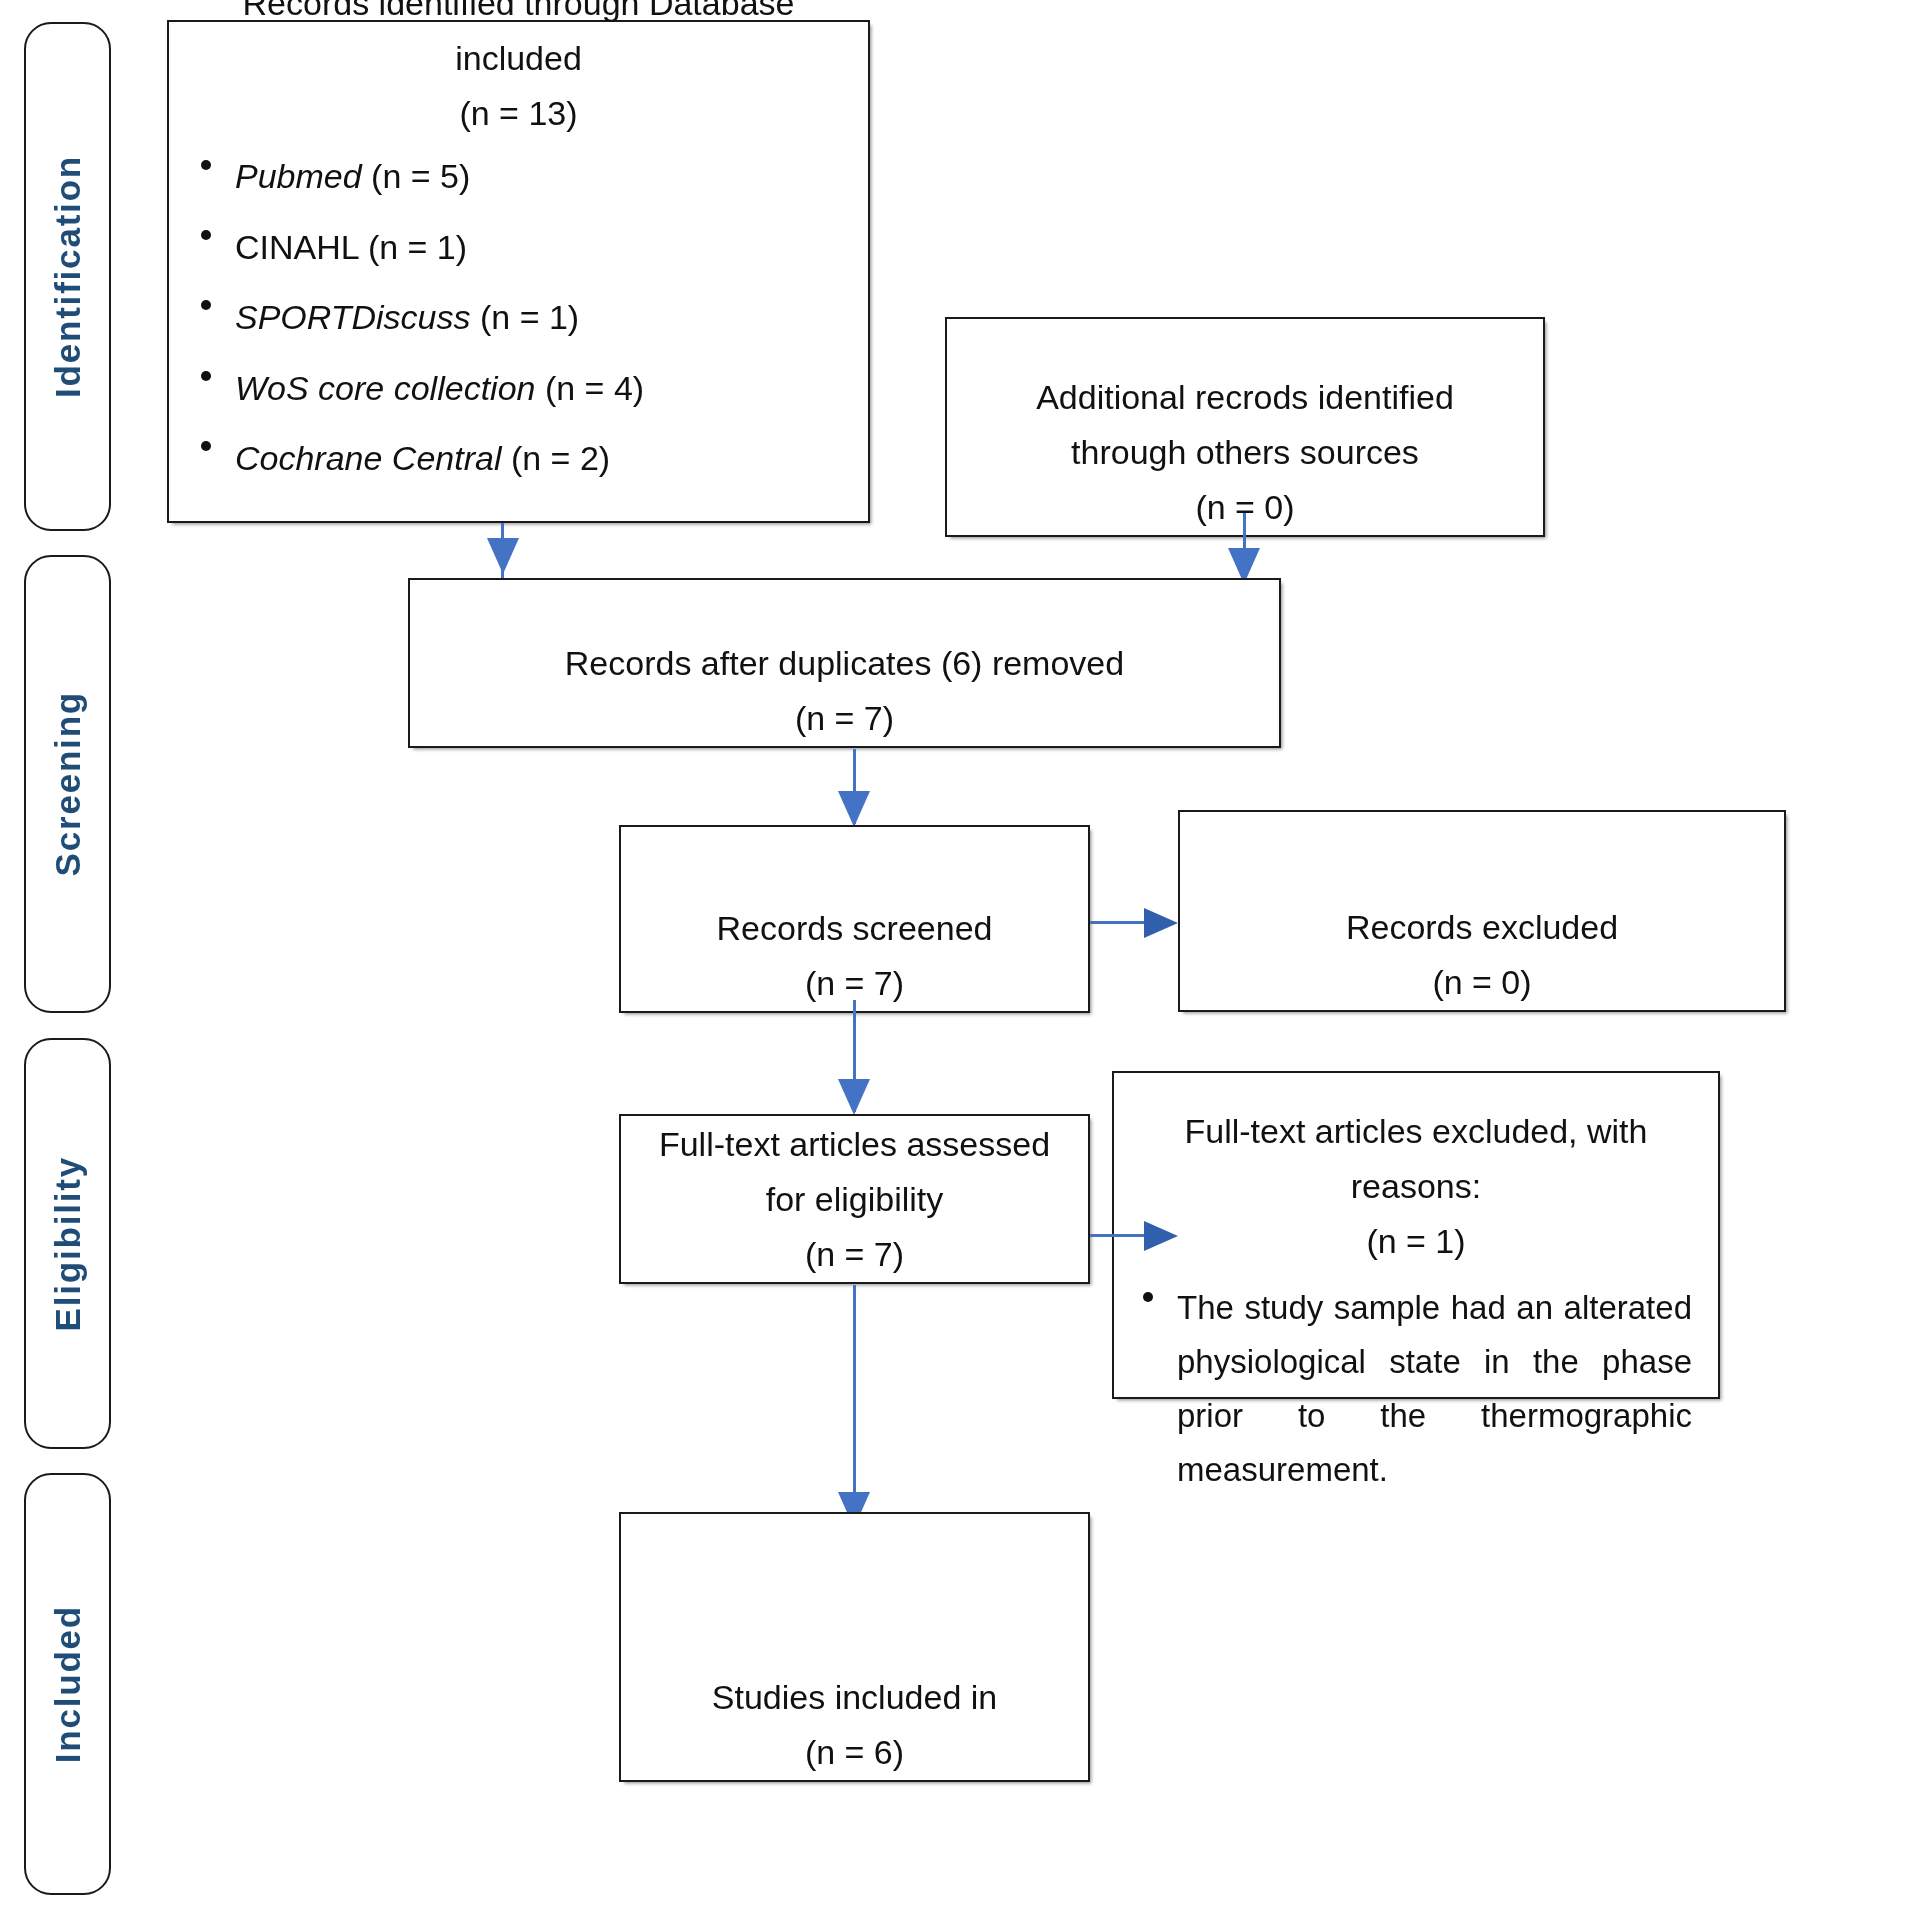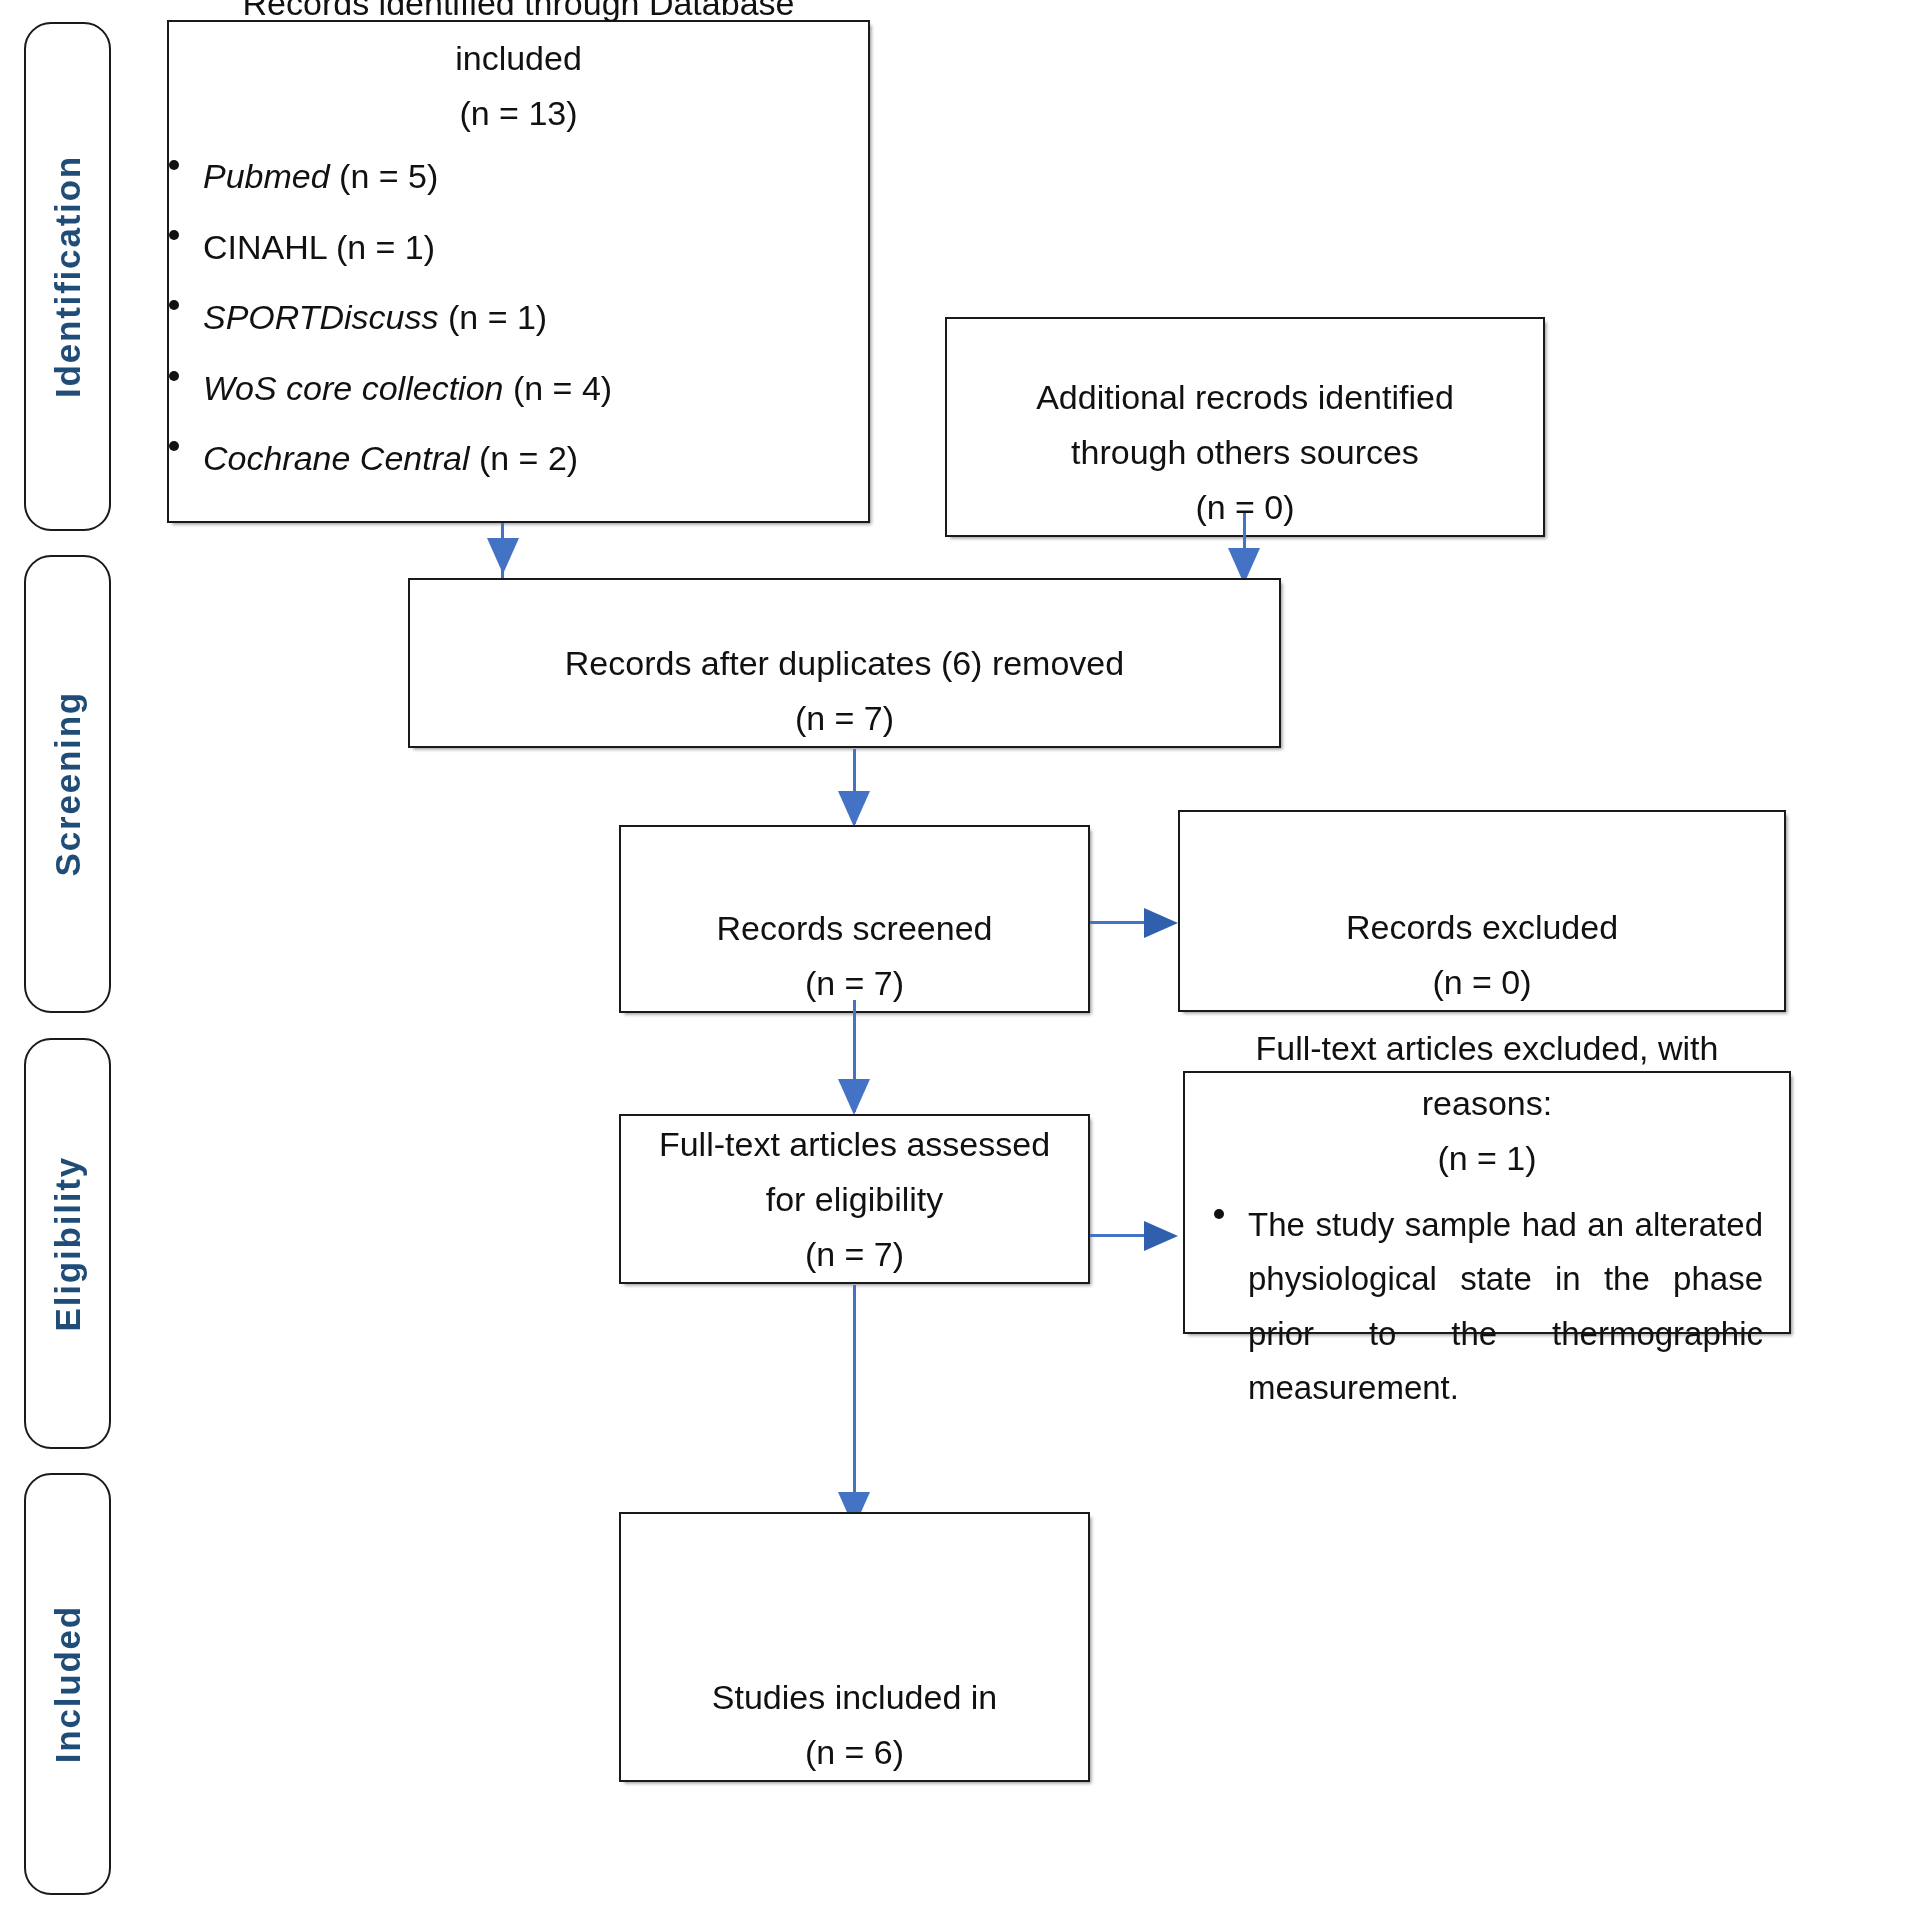--- a/index.html
+++ b/index.html
@@ -53,21 +53,21 @@
     font-size:34px;
     line-height:1.62;
     color:#111111;
     padding:0 10.6px;
   }
 
   
   ul.blist{
     list-style:none;
     margin:8.2px 0 0 0;
-    padding:0 0 0 34px;
+    padding:0 0 0 66px;
   }
   ul.blist li{
     position:relative;
     font-size:34px;
     line-height:1.62;
     margin-bottom:15.3px;
     color:#111111;
     white-space:nowrap;
   }
   ul.blist li:last-child{margin-bottom:4px;}
@@ -219,21 +219,21 @@
 
   <div class="vline" style="left:853px; top:1000px; width:2.9px; height:112px;"></div>
   <div class="arrow-down" style="left:838px; top:1079px;"></div>
 
   <div class="fbox" style="left:619px; top:1114px; width:471px; height:170px;">
     <div class="line">Full-text articles assessed</div>
     <div class="line">for eligibility</div>
     <div class="line">(n = 7)</div>
   </div>
 
-  <div class="fbox" style="left:1183px; top:1071px; width:608px; height:263px; justify-content:center; padding-top:31px;">
+  <div class="fbox" style="left:1112px; top:1071px; width:608px; height:328px; justify-content:flex-start; padding-top:31px;">
     <div class="line">Full-text articles excluded, with reasons:</div>
     <div class="line">(n = 1)</div>
     <ul class="rlist">
       <li>
         <span class="bullet"></span>
         <span>The study sample had an alterated physiological state in the phase prior to the thermographic measurement.</span>
       </li>
     </ul>
   </div>
 

